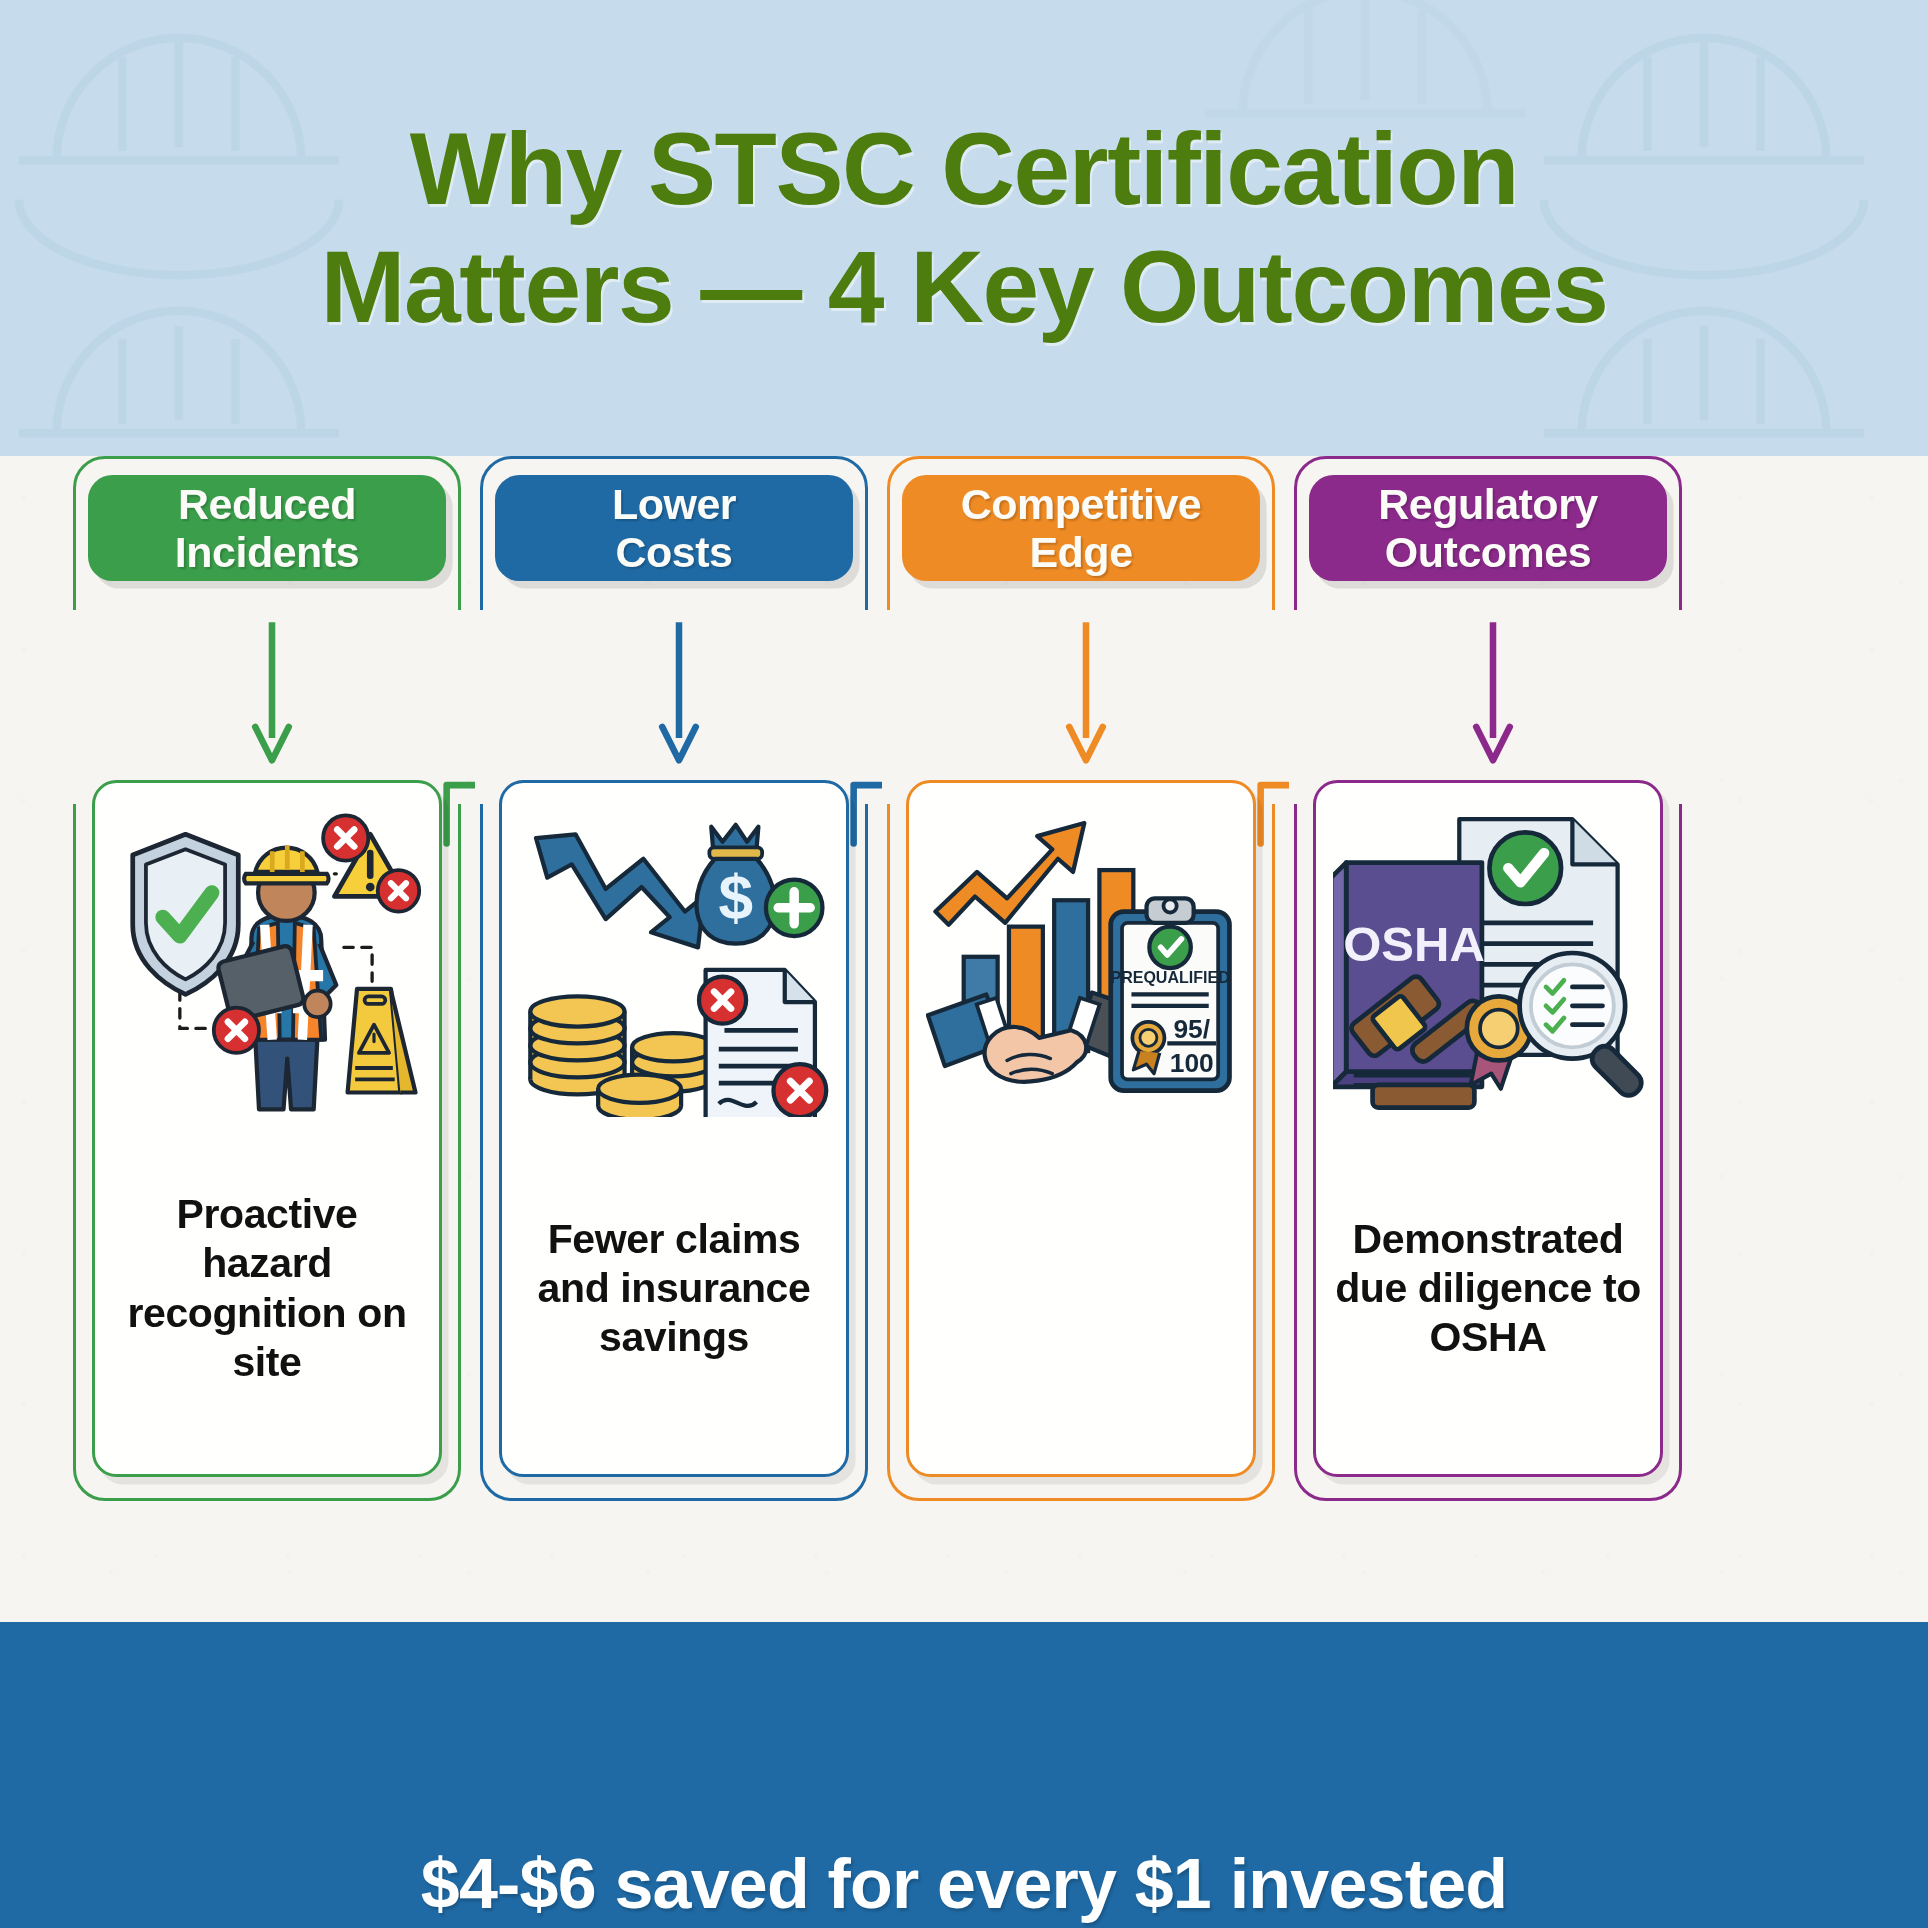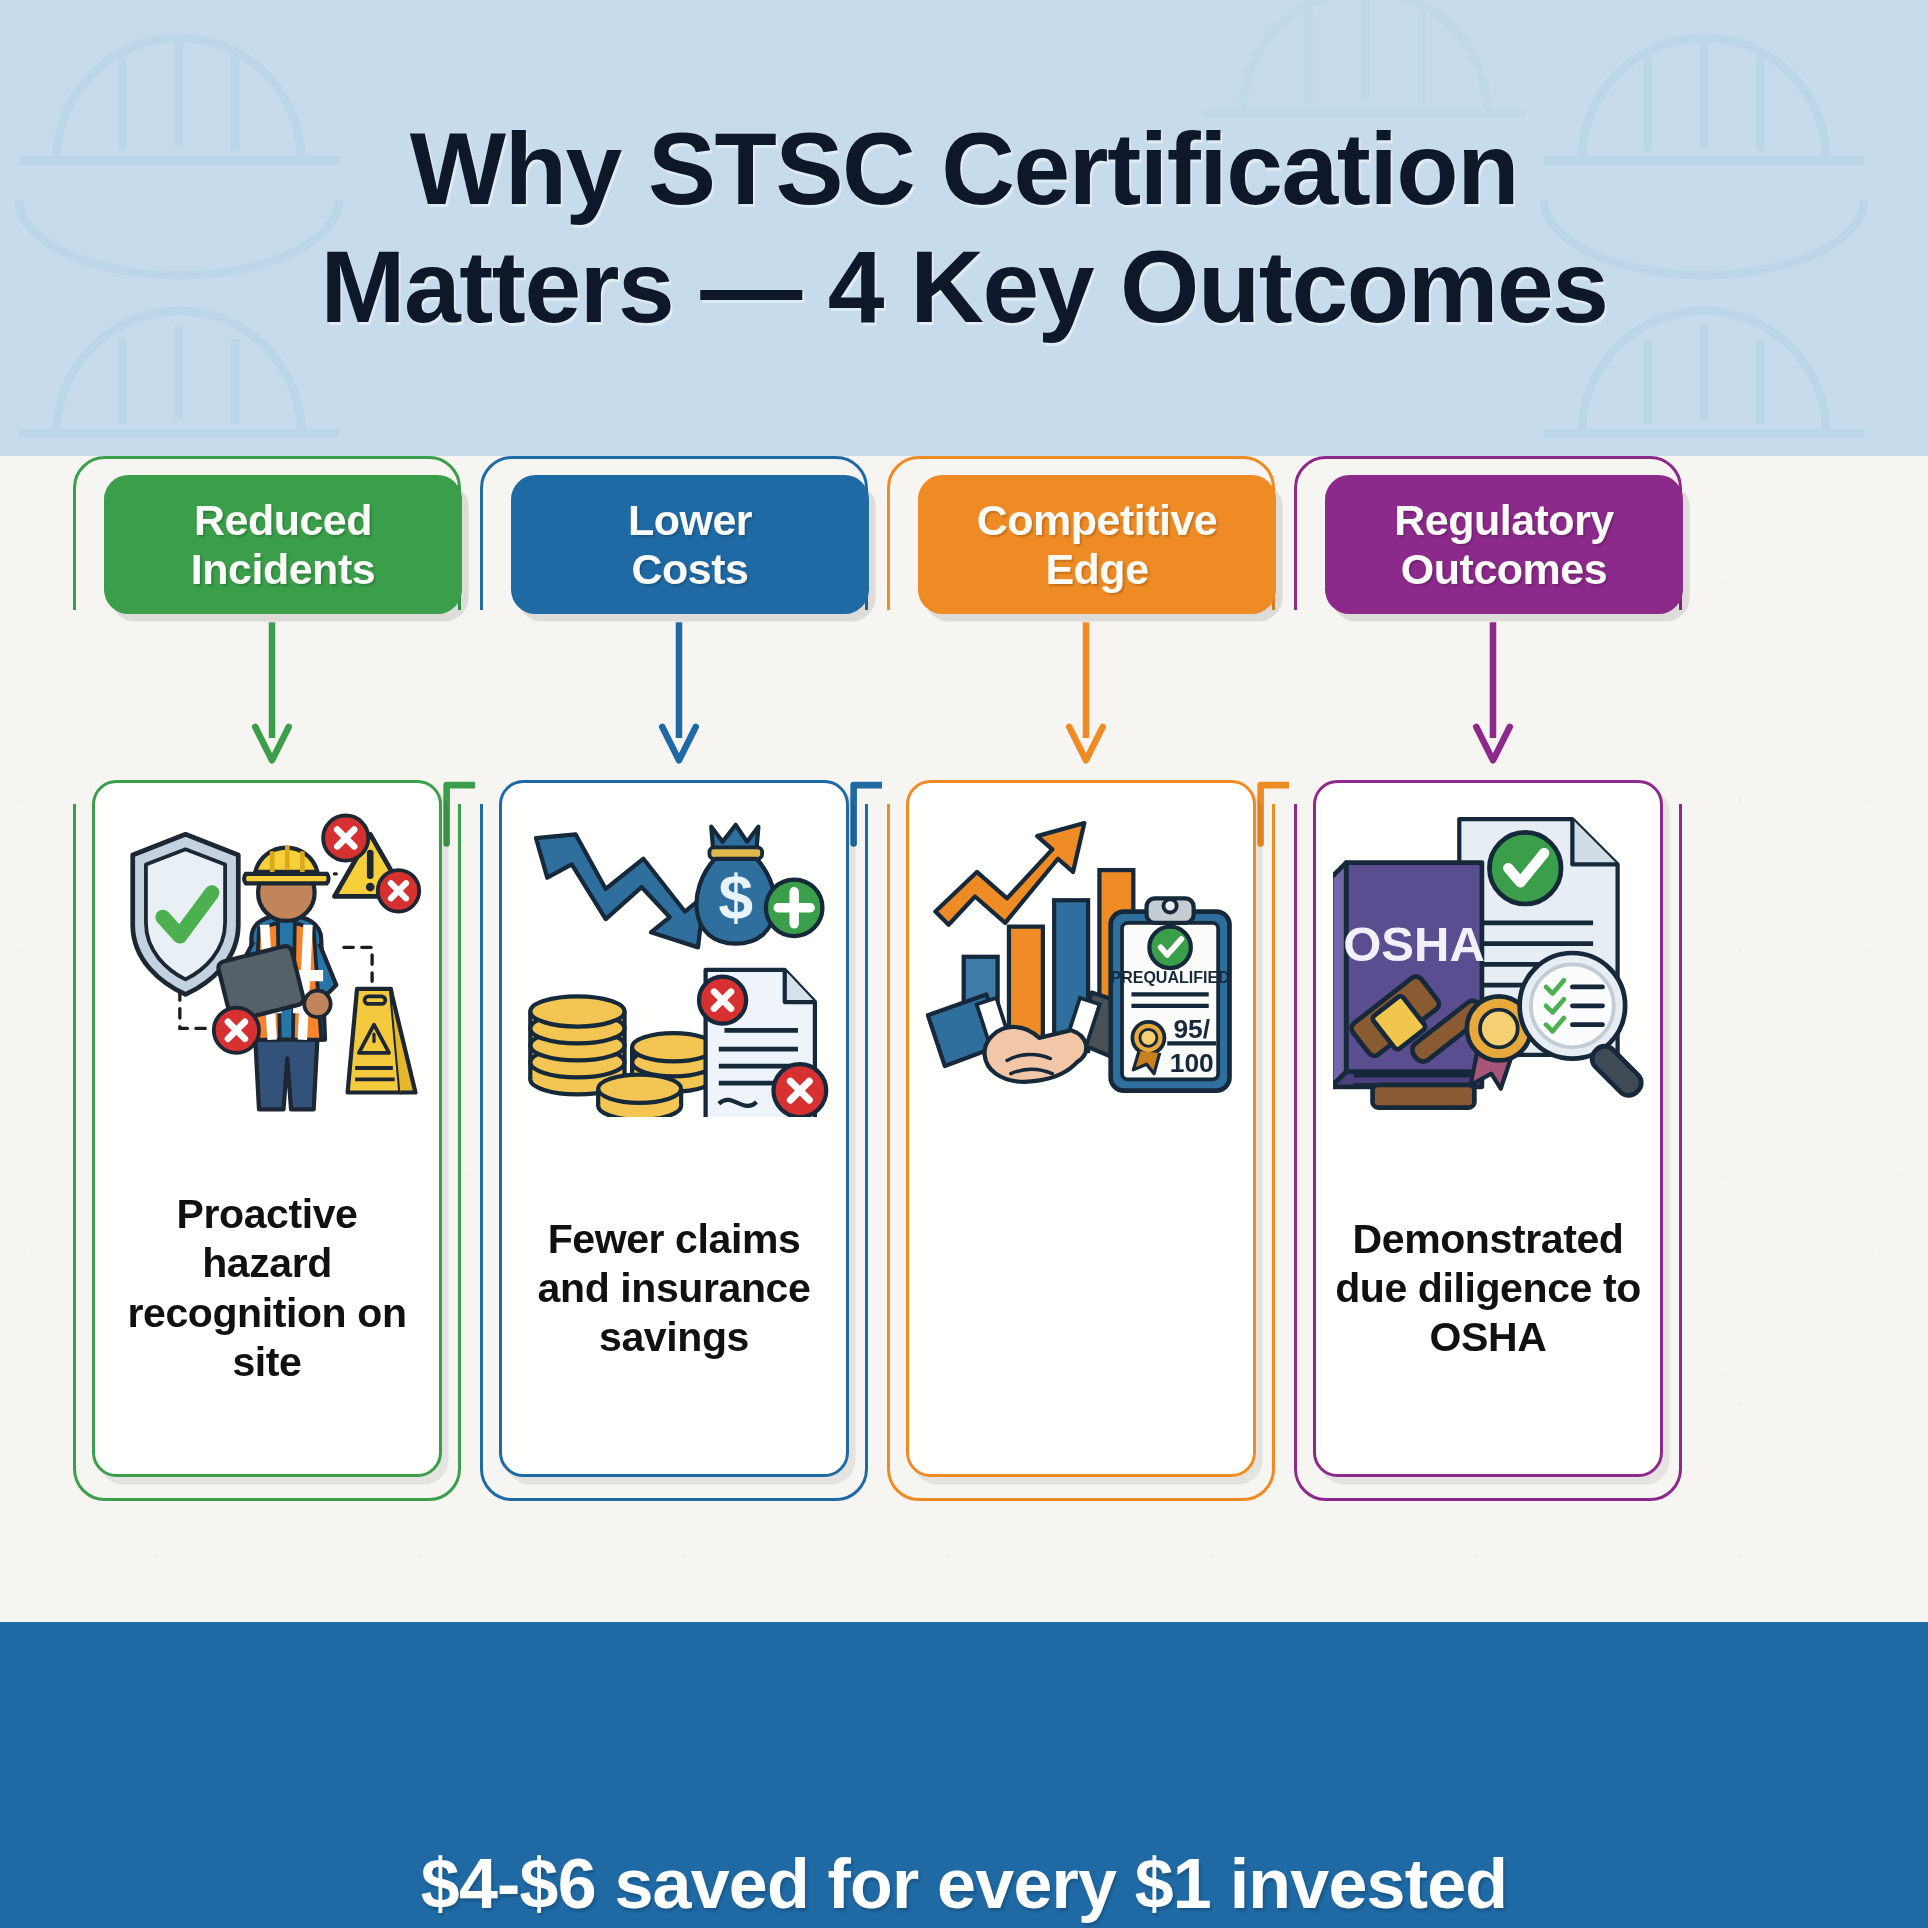--- a/index.html
+++ b/index.html
@@ -14,21 +14,21 @@
   
   .header {
     position: absolute; left: 0; top: 0; width: 1928px; height: 456px;
     background: #c6dcec;
     overflow: hidden;
   }
   .header-watermarks { position: absolute; inset: 0; opacity: .34; }
   .header-title {
     position: absolute; left: 0; top: 0; width: 1928px; height: 456px;
     display: flex; flex-direction: column; align-items: center; justify-content: center;
-    color: #0f172a; font-weight: 800; font-size: 102px; line-height: 1.16;
+    color: #4d7c0f; font-weight: 800; font-size: 102px; line-height: 1.16;
     letter-spacing: -1.4px; text-align: center;
     text-shadow: 1.9px 2.8px 0 rgba(255,255,255,.45);
   }
   .header-title .ln { display: block; white-space: nowrap; }
 
   
   .main {
     position: absolute; left: 0; top: 456px; width: 1928px; height: 1167px;
     background:
       radial-gradient(circle at 18% 28%, rgba(0,0,0,.012) 0 1.9px, transparent 2.8px),
@@ -47,21 +47,21 @@
     border: 3.8px solid var(--c); border-radius: 32px;
     background: transparent;
   }
   
   .outline-mask {
     position: absolute; left: 7.5px; top: 154px; width: 399px; height: 194px;
     background: #f6f5f1;
   }
 
   .pill {
-    position: absolute; left: 44px; top: 19px; width: 358px; height: 139px;
+    position: absolute; left: 28px; top: 19px; width: 358px; height: 106px;
     border-radius: 24.5px; background: var(--c);
     display: flex; align-items: center; justify-content: center;
     box-shadow: 6.6px 7.5px 0 rgba(0,0,0,.10);
   }
   .pill-label {
     color: #fbfbf7; font-weight: 800; font-size: 43px; line-height: 1.12;
     text-align: center; letter-spacing: -0.5px;
     text-shadow: 1.9px 1.9px 1.9px rgba(0,0,0,.18);
   }
 

